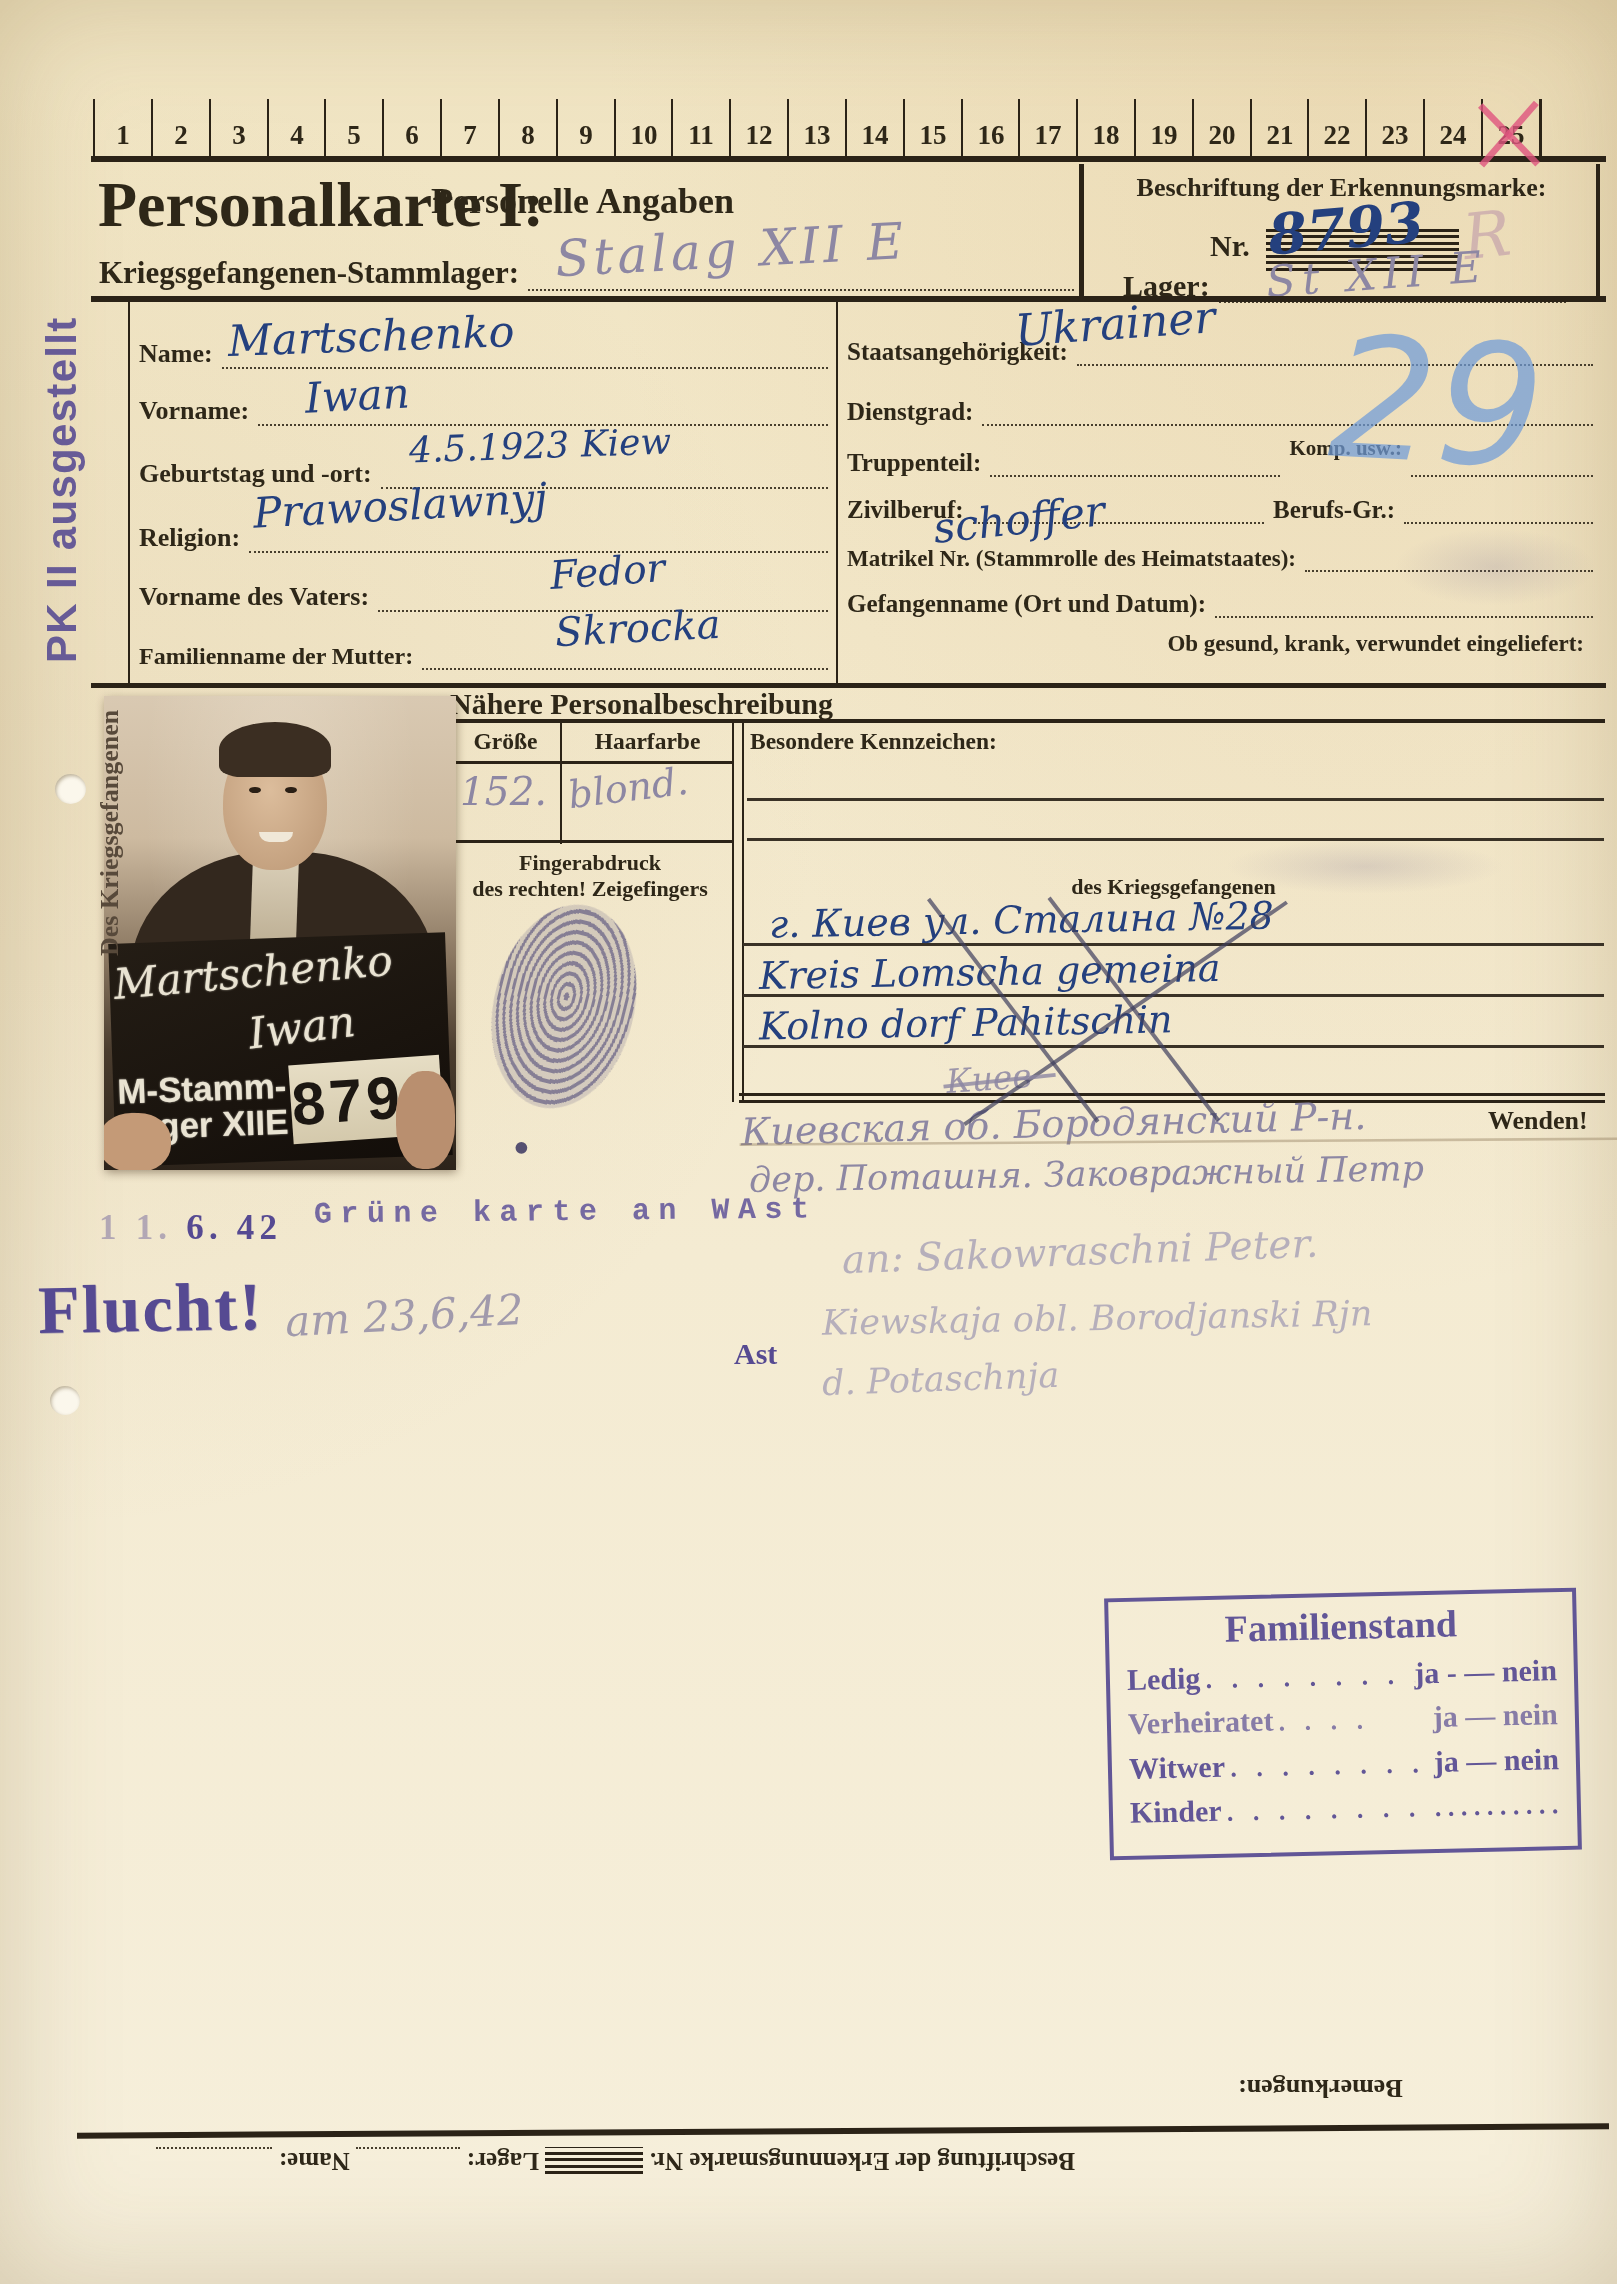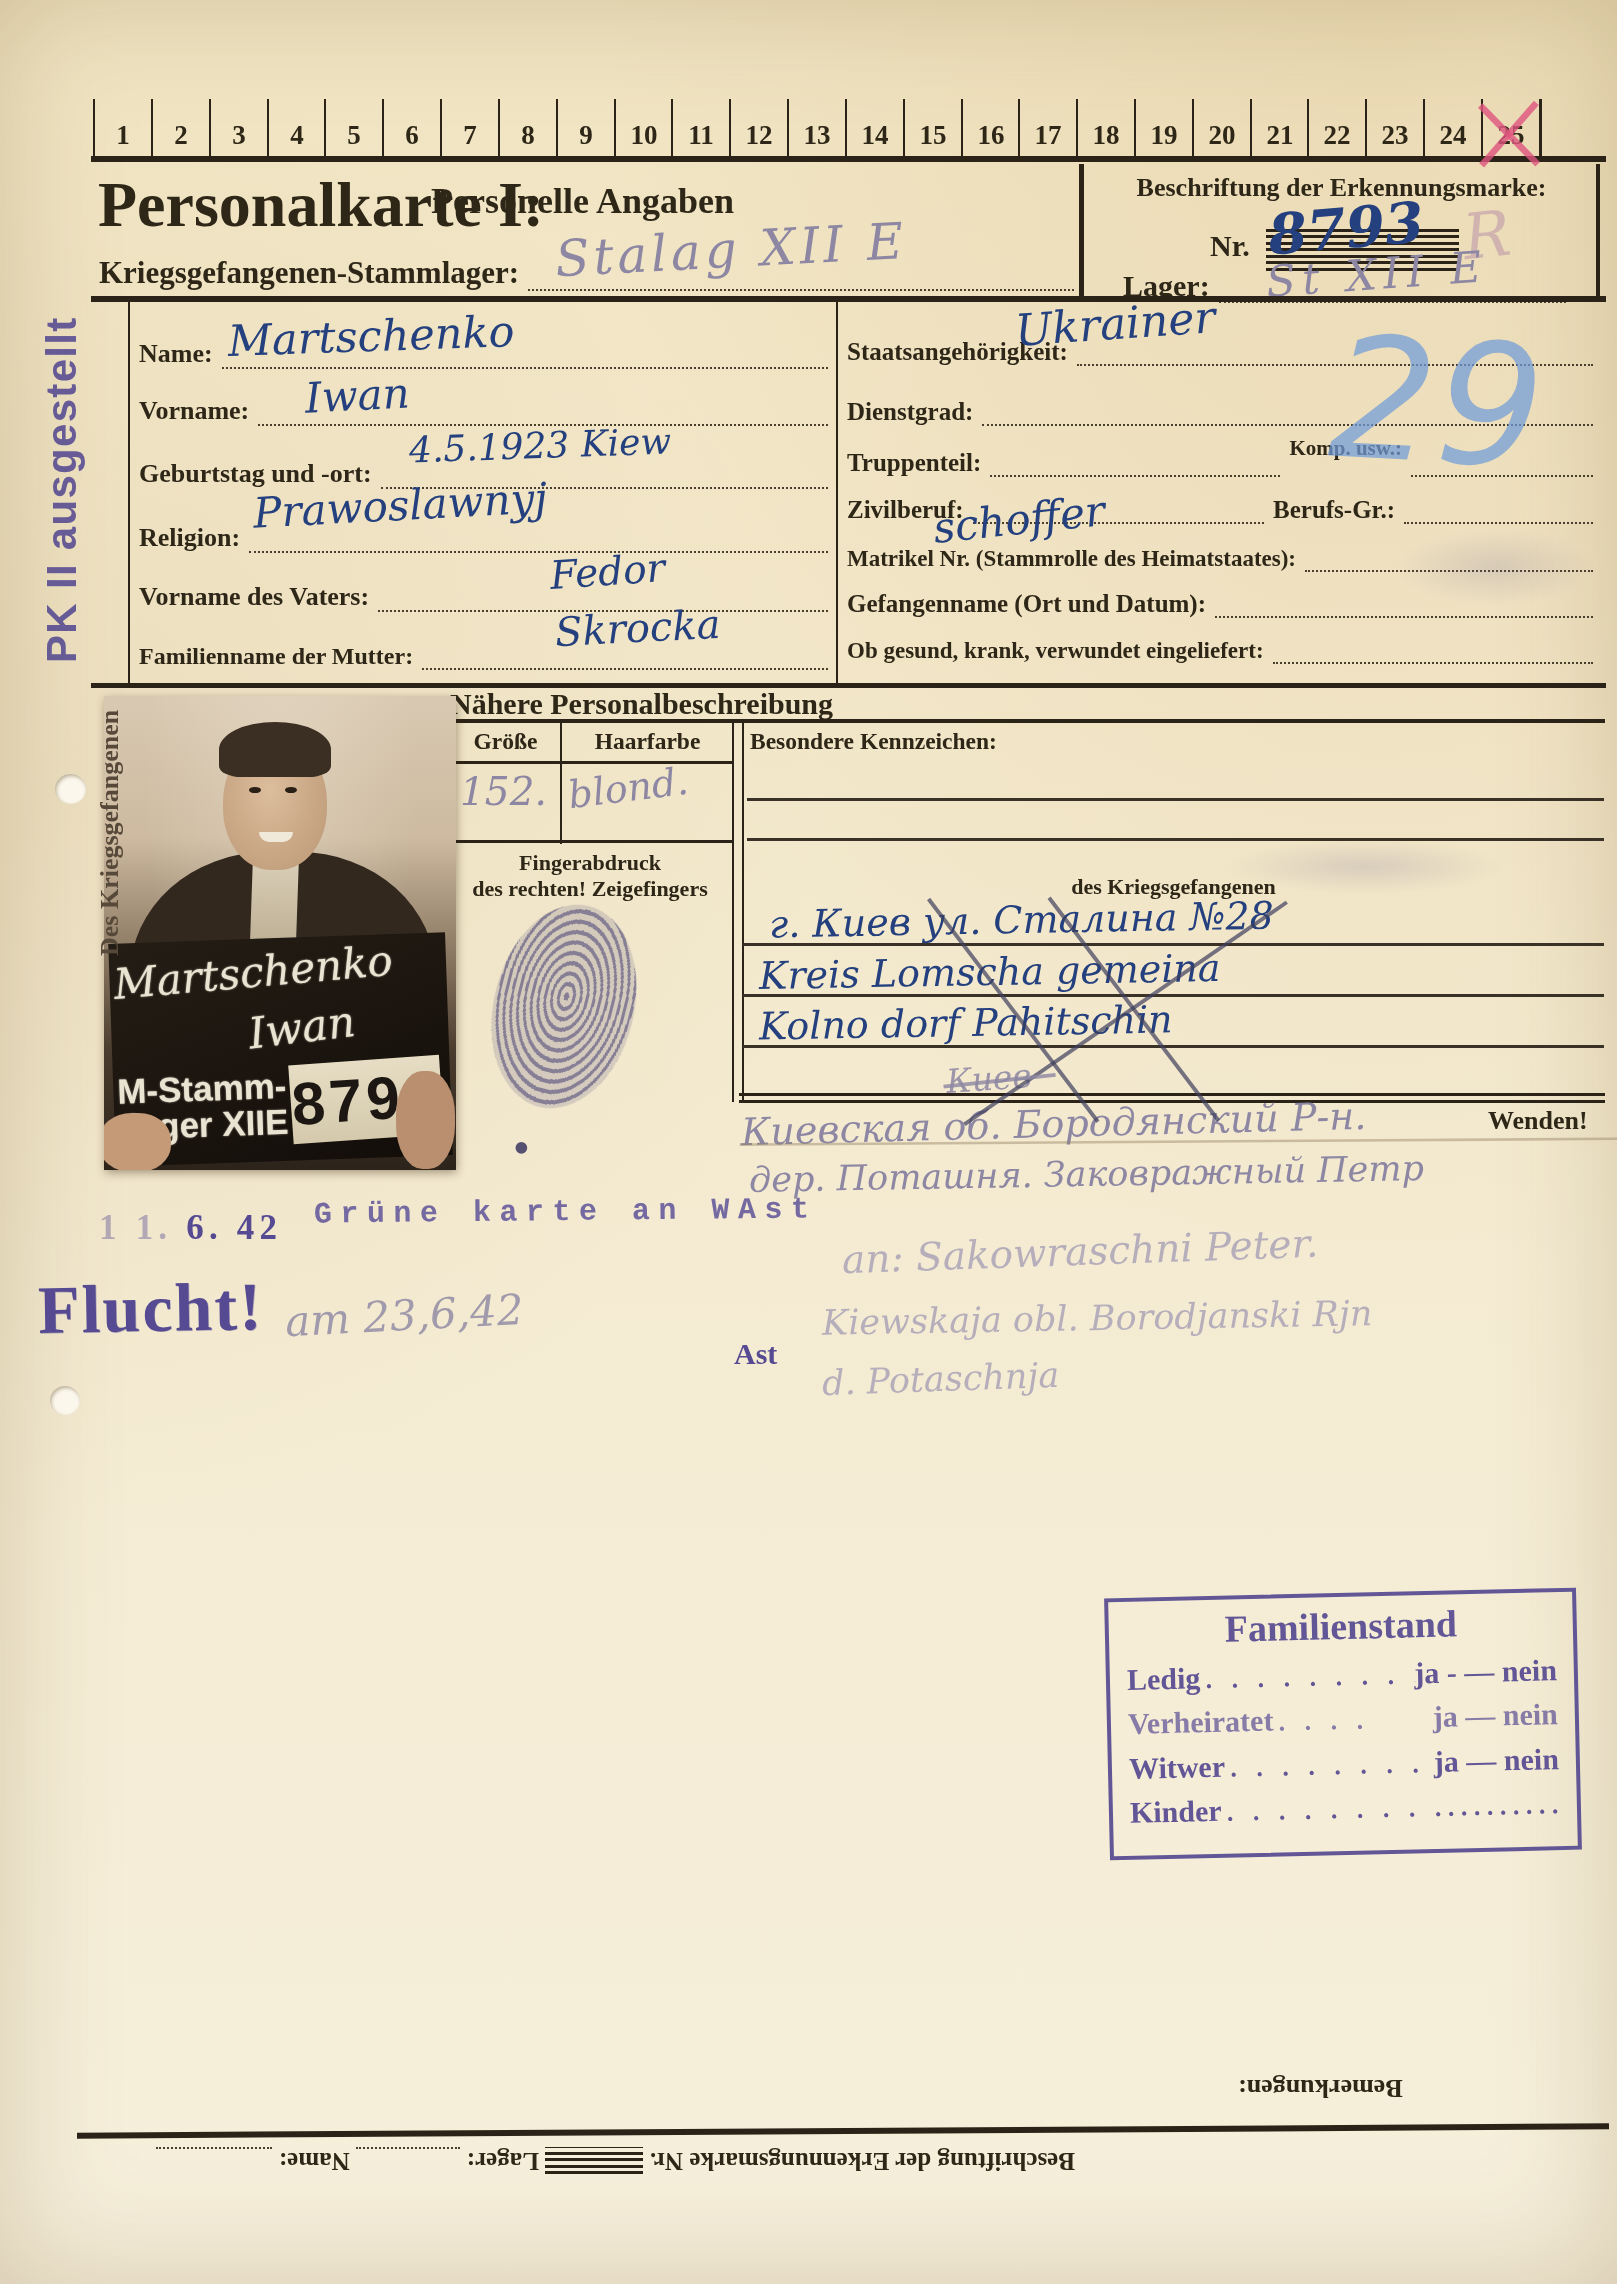--- a/index.html
+++ b/index.html
@@ -157,21 +157,21 @@
         <span class="dots-fixed" style="width: 189px;"></span>
       </div>
       <div class="frow" style="left:847px;top:539px;width:746px;height:33px;">
         <span class="fr lab" style="font-size: 23px;">Matrikel Nr. (Stammrolle des Heimatstaates):</span>
         <span class="dots"></span>
       </div>
       <div class="frow" style="left:847px;top:585px;width:746px;height:33px;">
         <span class="fr lab" style="font-size: 25px;">Gefangenname (Ort und Datum):</span>
         <span class="dots"></span>
       </div>
-      <div class="frow" style="left:847px;top:631px;width:746px;height:33px;">
+      <div class="frow" style="left:847px;top:631px;width:746px;height:33px;flex-direction:column;">
         <span class="fr lab" style="font-size: 23px;">Ob gesund, krank, verwundet eingeliefert:</span>
         <span class="dots"></span>
       </div>
       <div class="abs hand ink" style="left:1015px;top:298px;font-size:44px;transform:rotate(-4deg);">Ukrainer</div>
       <div class="abs hand ink" style="left:933px;top:495px;font-size:42px;transform:rotate(-6deg);">schoffer</div>
     </div>
 
   <div class="abs hand" style="left:1330px;top:305px;font-size:168px;color:rgba(111,155,216,.72);transform:rotate(3deg);font-family:'DejaVu Sans',sans-serif;">29</div>
 
   <div class="abs smudge" style="left:1394px;top:528px;width:202px;height:78px;"></div>

